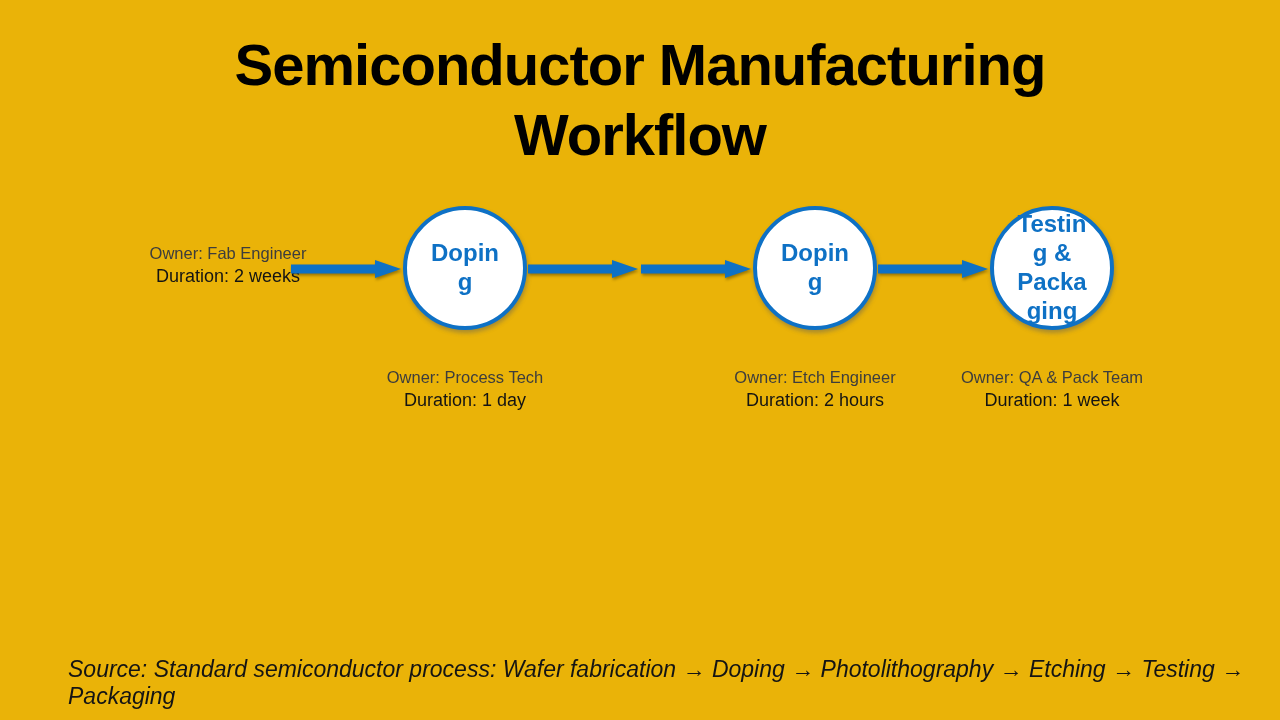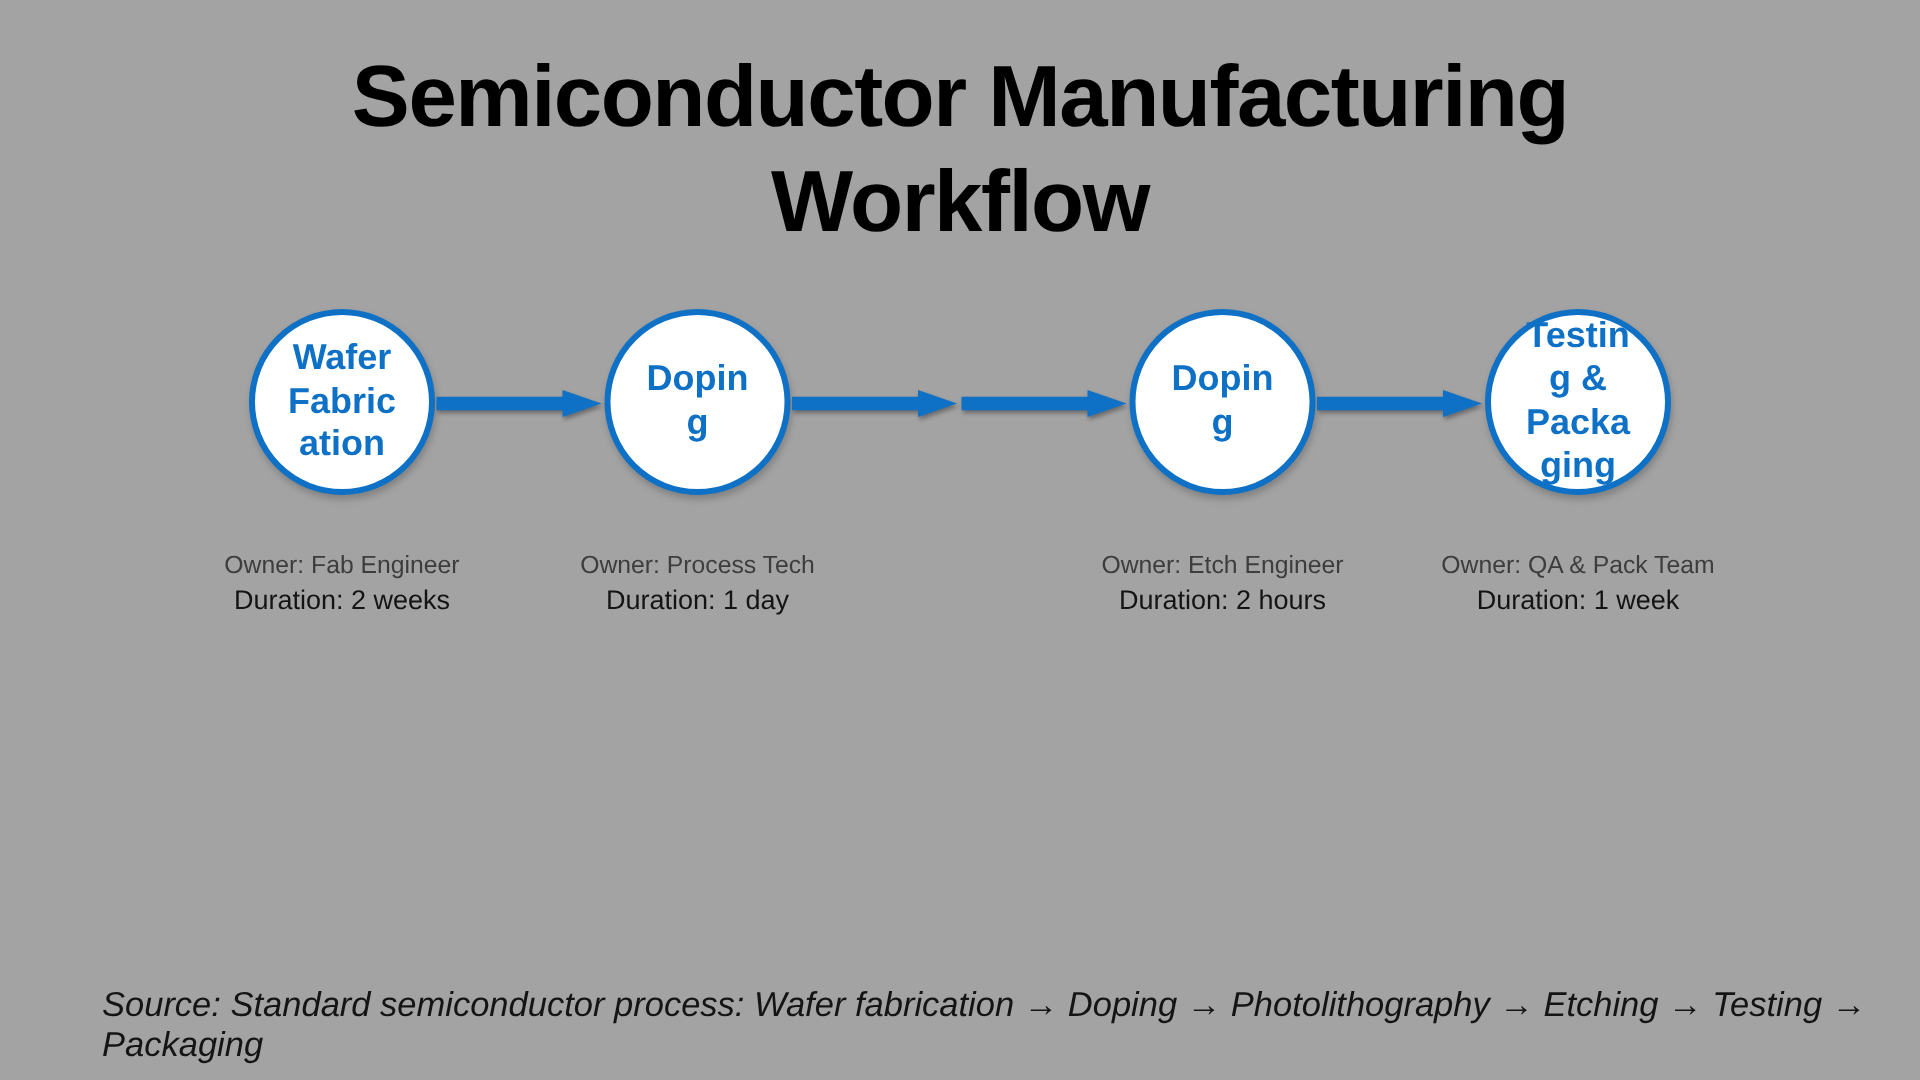--- a/index.html
+++ b/index.html
@@ -1,21 +1,21 @@
 <!DOCTYPE html>
 <html><head>
 <meta charset="utf-8">
 <style>
   * { margin: 0; padding: 0; box-sizing: border-box; }
   html, body { background: #ffffff; }
   .slide {
     position: relative;
     width: 1280px;
     height: 720px;
-    background: #a3a3a3;
+    background: #eab308;
     overflow: hidden;
     font-family: "Liberation Sans", sans-serif;
     --accent: #0e71c5;
   }
   .title {
     padding-top: 30px;
     margin: 0 auto;
     max-width: 980px;
     text-align: center;
     font-size: 58px;
@@ -95,25 +95,20 @@
 </head>
 <body>
 
 <div class="slide" style="--accent: #0e71c5;">
 
   <h1 class="title">Semiconductor Manufacturing Workflow</h1>
 
   <div class="flow">
 
     <div class="step">
-      <div class="circle">
-        <div class="circle-label">Wafer
-Fabric
-ation</div>
-      </div>
       <div class="owner">Owner: Fab Engineer</div>
       <div class="duration">Duration: 2 weeks</div>
     </div>
 
     <div class="arrow">
       <svg width="113" height="20" viewBox="0 0 113 20">
         <path d="M1 10 H86" stroke="#0e71c5" stroke-width="9"></path>
         <polygon points="85,1 85,19 111,10" fill="#0e71c5"></polygon>
       </svg>
     </div>

